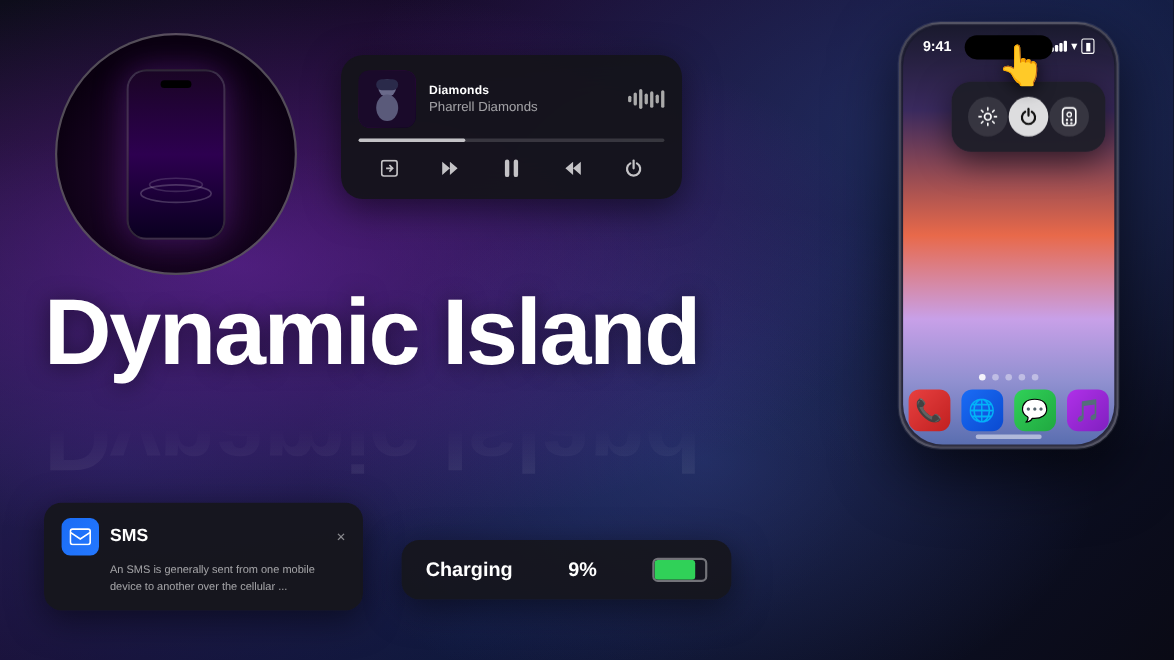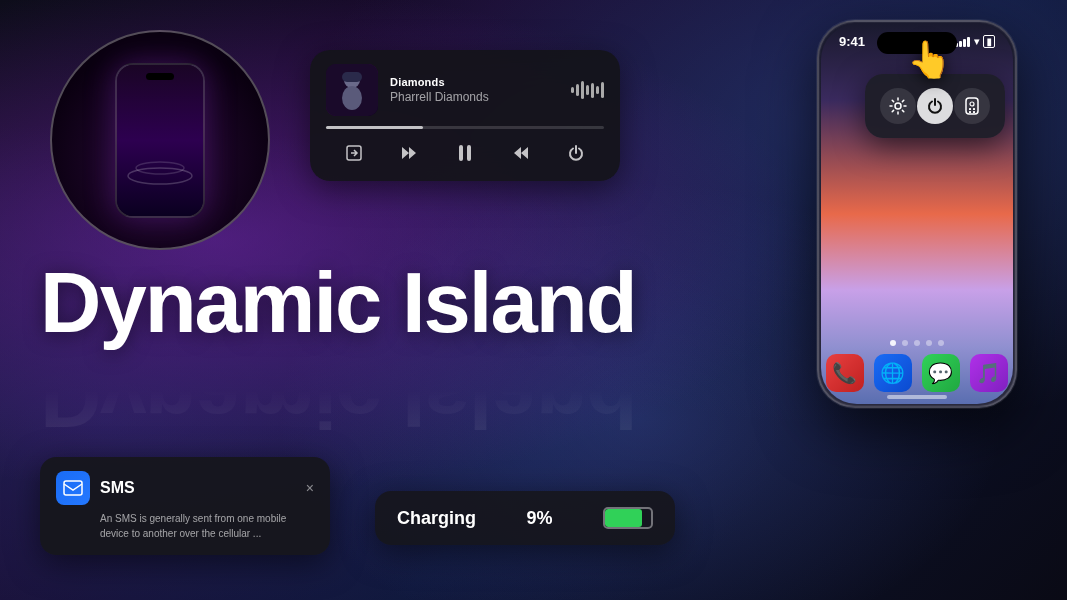--- a/index.html
+++ b/index.html
@@ -258,21 +258,20 @@
       left: 365px;
       bottom: 55px;
       width: 300px;
       background: rgba(22, 22, 28, 0.92);
       border-radius: 16px;
       padding: 16px 22px;
       display: flex;
       align-items: center;
       justify-content: space-between;
       box-shadow: 0 8px 32px rgba(0,0,0,0.5);
-      margin-left: 10px;
     }
 
     .charging-label {
       font-size: 18px;
       font-weight: 600;
       color: #fff;
     }
 
     .charging-percent {
       font-size: 18px;

